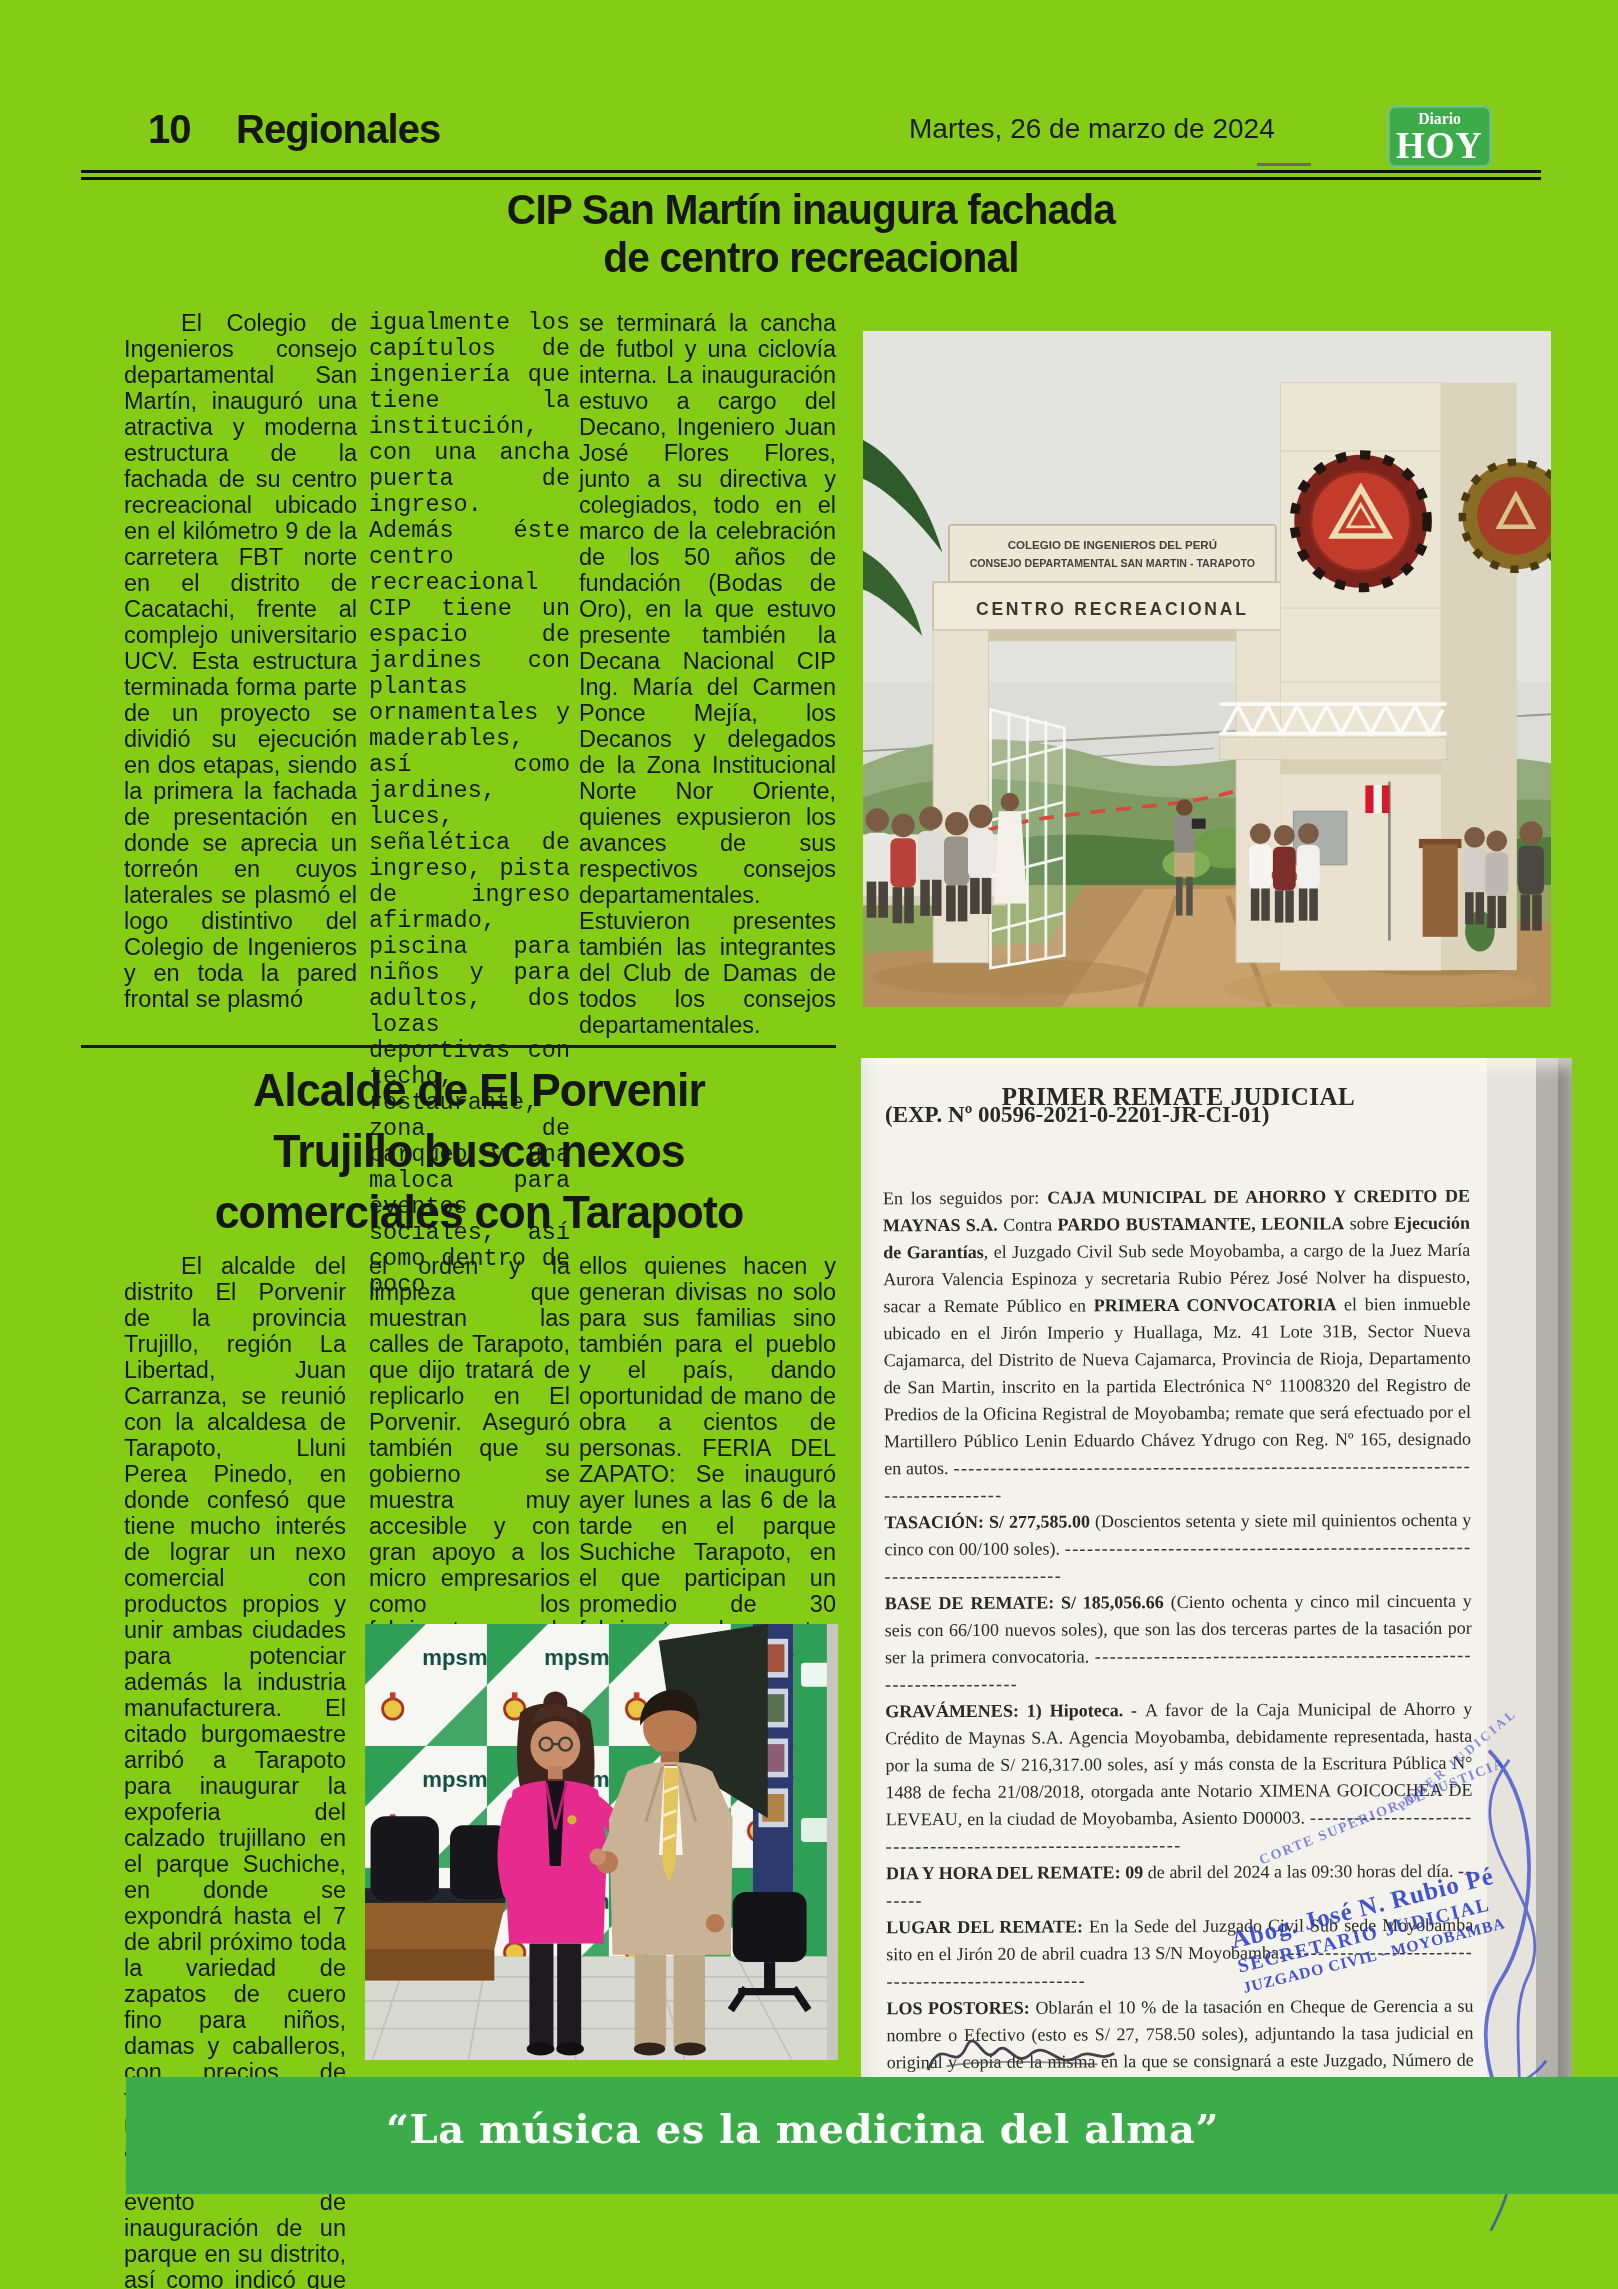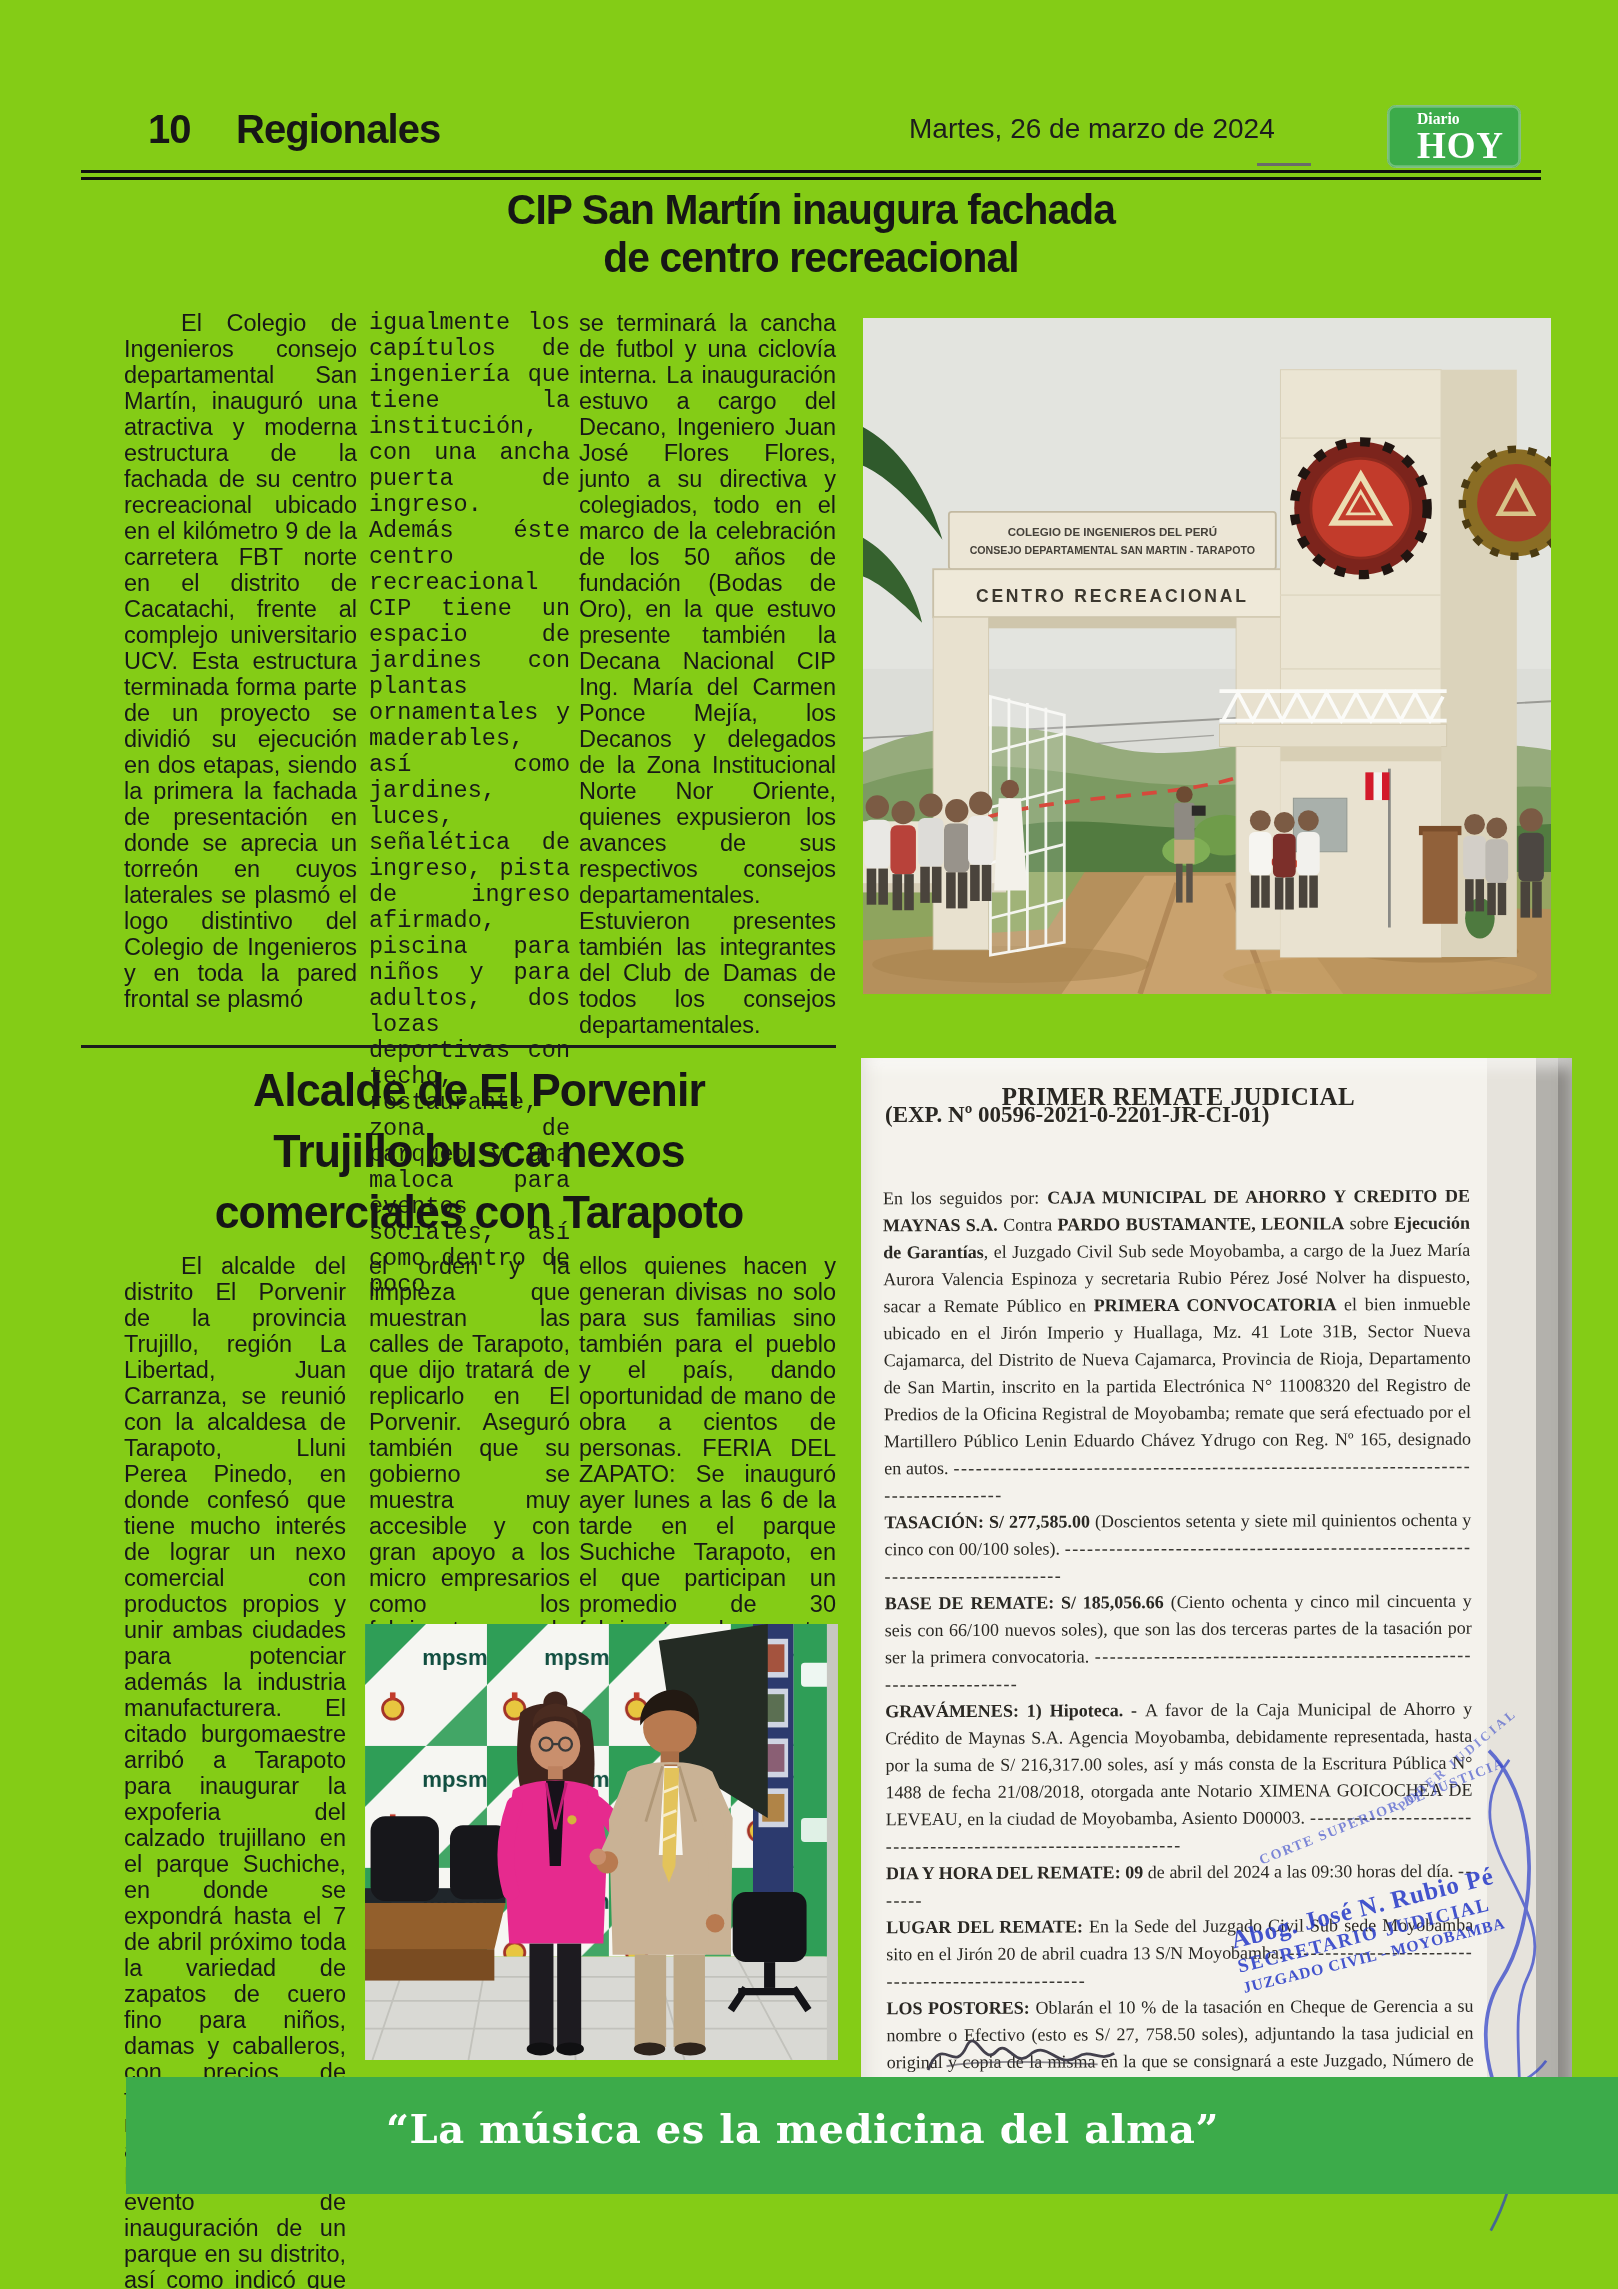--- a/index.html
+++ b/index.html
@@ -7,22 +7,22 @@
   .page{position:relative;width:1619px;height:2290px;margin:0 auto;background:#84cc16;
         font-family:"Liberation Sans",sans-serif;color:#161616;overflow:hidden;}
   .abs{position:absolute;}
 
   
   .page-number{left:148px;top:107px;font-size:40px;font-weight:bold;letter-spacing:-0.9px;}
   .section-title{left:236px;top:107px;font-size:40px;font-weight:bold;letter-spacing:-0.9px;}
   .issue-date{left:909px;top:113px;font-size:28px;color:#1d1d1d;}
   .date-underline{left:1257px;top:163px;width:54px;height:2.8px;background:#6a6a6a;}
   .logo{left:1387px;top:105px;width:103px;height:61px;background:var(--banner-green,#46a04b);
-        border:1.8px solid #85bf87;border-radius:8.3px;text-align:left;color:#fff;
-        font-family:"Liberation Serif",serif;box-shadow:inset 0 0 0 1.8px rgba(255,255,255,.28);padding-left:29px;}
+        border:1.8px solid #85bf87;border-radius:8.3px;text-align:center;color:#fff;
+        font-family:"Liberation Serif",serif;box-shadow:inset 0 0 0 1.8px rgba(255,255,255,.28);}
   .logo-top{font-size:15.7px;font-weight:bold;line-height:19.4px;margin-top:2.8px;}
   .logo-main{font-size:37px;font-weight:bold;line-height:35px;letter-spacing:0.9px;}
   .double-rule{left:81px;top:170px;width:1460px;height:3.7px;border-top:3.7px solid #101010;border-bottom:3.7px solid #101010;}
 
   
   .headline-1{left:81px;top:186px;width:1460px;text-align:center;font-size:42px;font-weight:bold;
               line-height:48px;letter-spacing:-0.9px;transform:scaleX(.97);}
   .headline-2{left:81px;top:1060px;width:796px;text-align:center;font-size:46px;font-weight:bold;
               line-height:61px;letter-spacing:-0.9px;transform:scaleX(.97);}
 
@@ -32,21 +32,21 @@
   .a1c1{left:124px;top:310px;width:233px;}
   .a1c2{left:369px;top:310px;width:201px;font-family:Liberation Mono, monospace;}
   .a1c3{left:579px;top:310px;width:257px;}
   .a2c1{left:124px;top:1253px;width:222px;}
   .a2c2{left:369px;top:1253px;width:201px;}
   .a2c3{left:579px;top:1253px;width:257px;}
 
   .article-divider{left:81px;top:1045px;width:755px;height:2.8px;background:#1c1c1c;}
 
   figure{margin:0;padding:0;}
-  .photo1{left:863px;top:318px;width:592px;height:676px;text-align:right;}
+  .photo1{left:863px;top:331px;width:592px;height:676px;text-align:right;}
   .photo2{left:365px;top:1624px;width:473px;height:436px;}
 
   
   .legal{left:861px;top:1058px;width:711px;height:1061px;
          background:linear-gradient(90deg,#f4f2ec 0 88%,#e6e3dc 88% 95%,#b3b1ac 95% 98%,#8f8d89 98%);
          box-shadow:inset 0 -13px 20px rgba(120,115,105,.25), inset 0 9.2px 14.8px rgba(255,255,255,.6);
          font-family:"Liberation Serif",serif;color:#2a2823;}
   .legal-title{left:24px;top:25px;width:587px;text-align:center;font-weight:bold;font-size:25px;letter-spacing:0.5px;}
   .legal-exp{left:24px;top:44px;width:587px;font-weight:bold;font-size:23px;}
   .legal-body{left:24px;top:126px;width:587px;font-size:18px;line-height:27px;text-align:justify;

